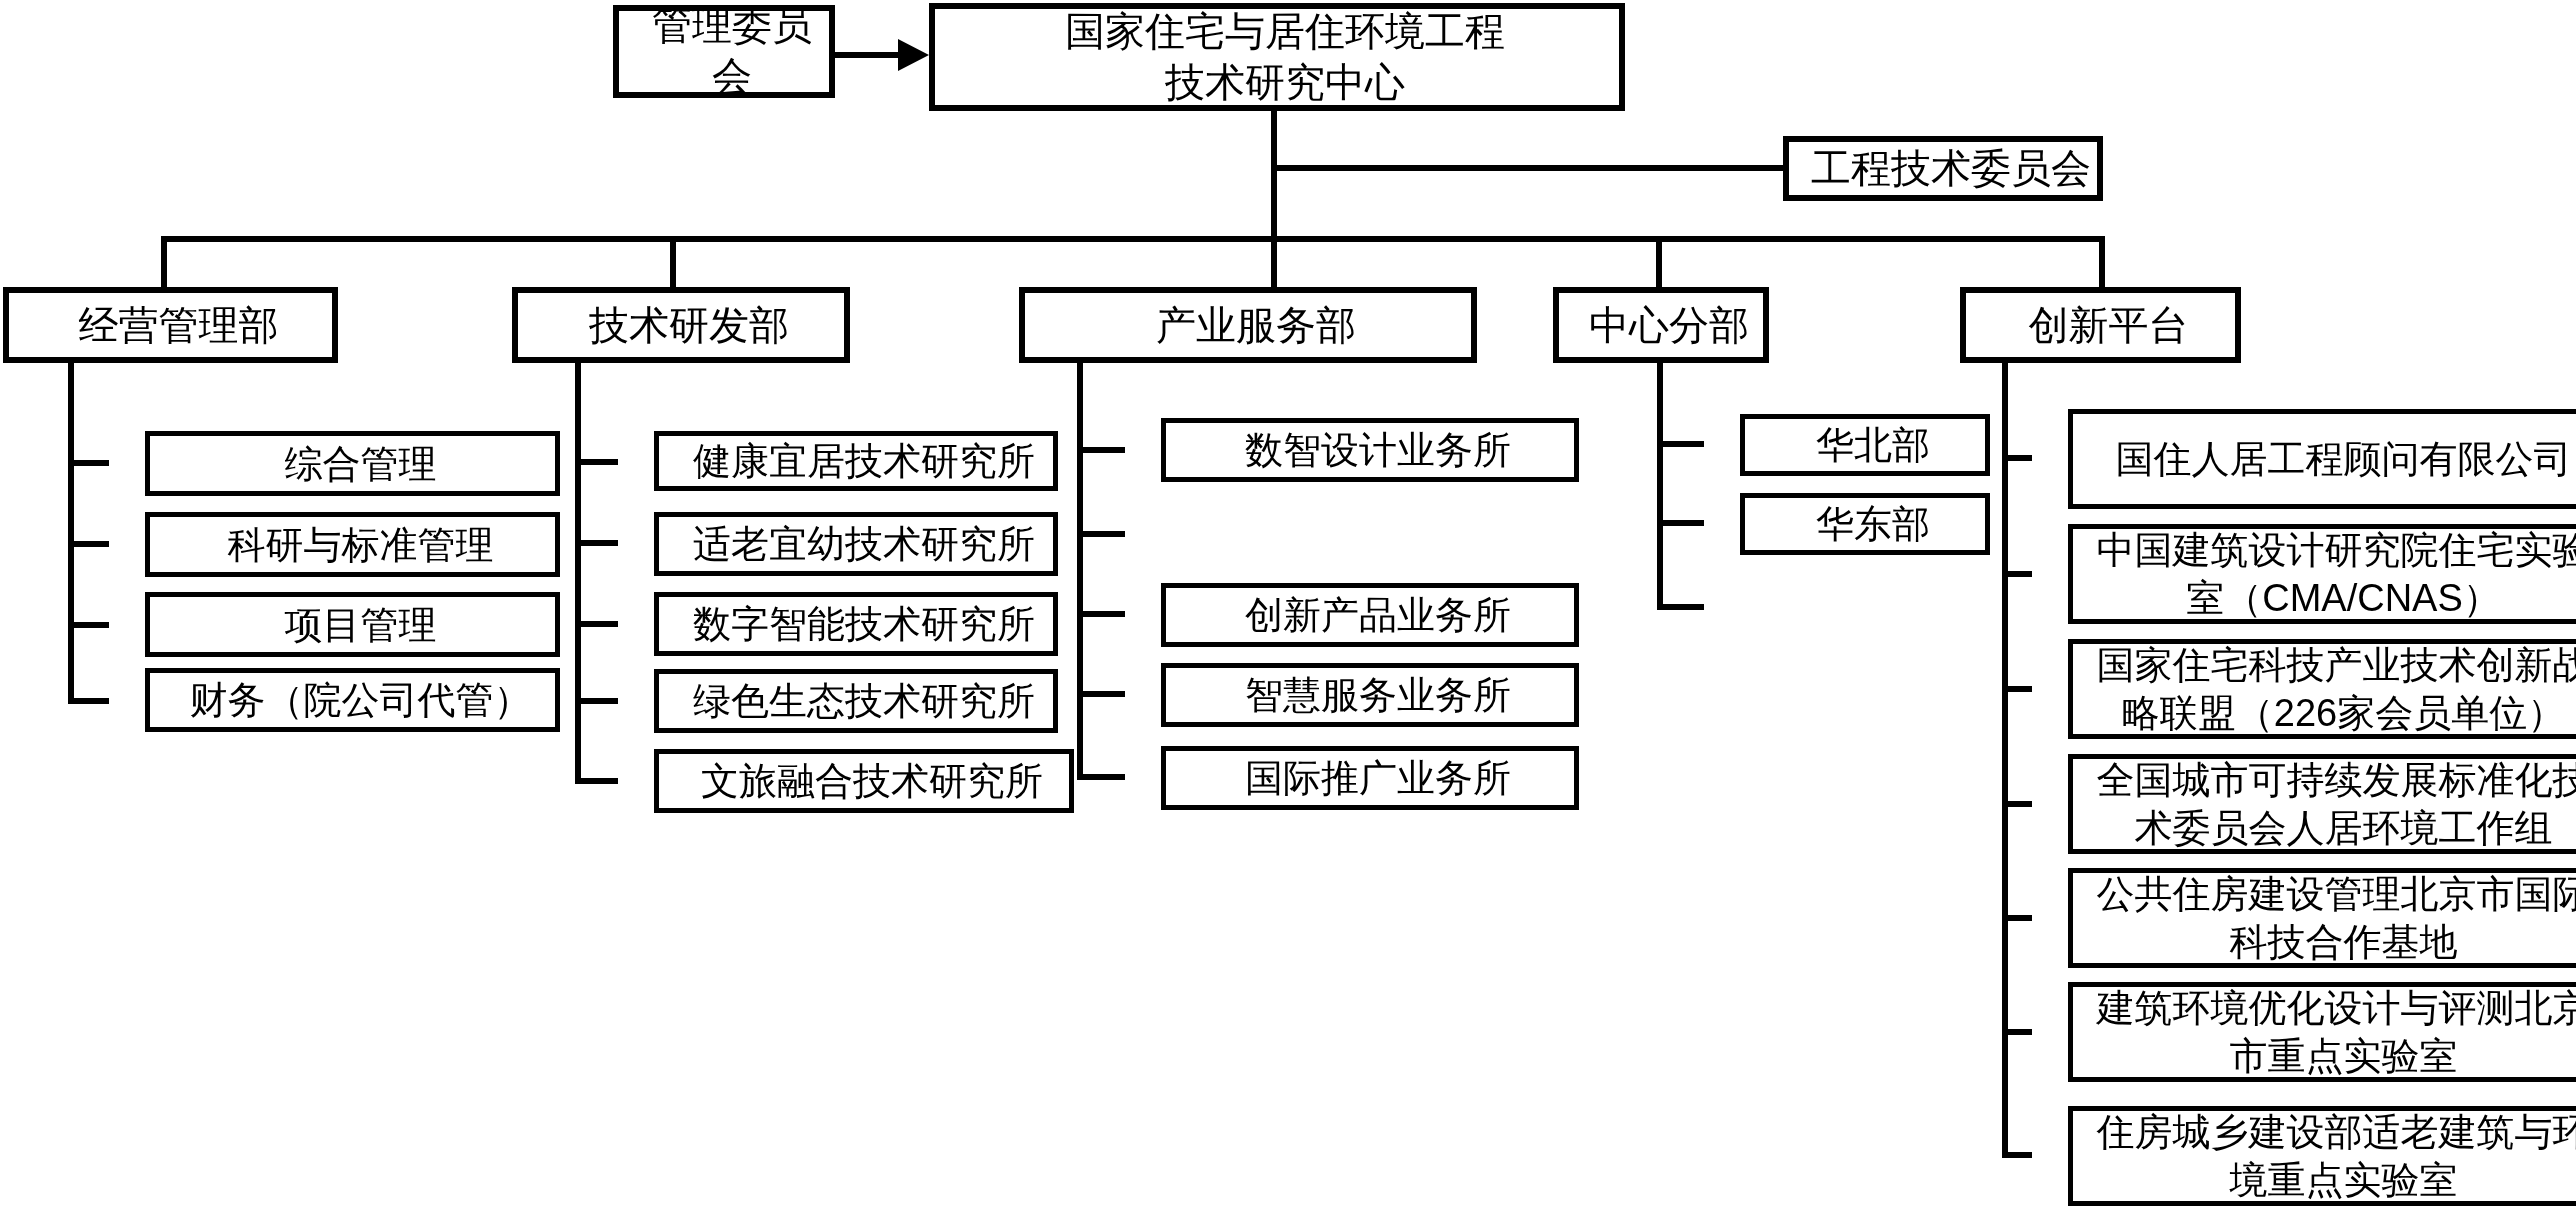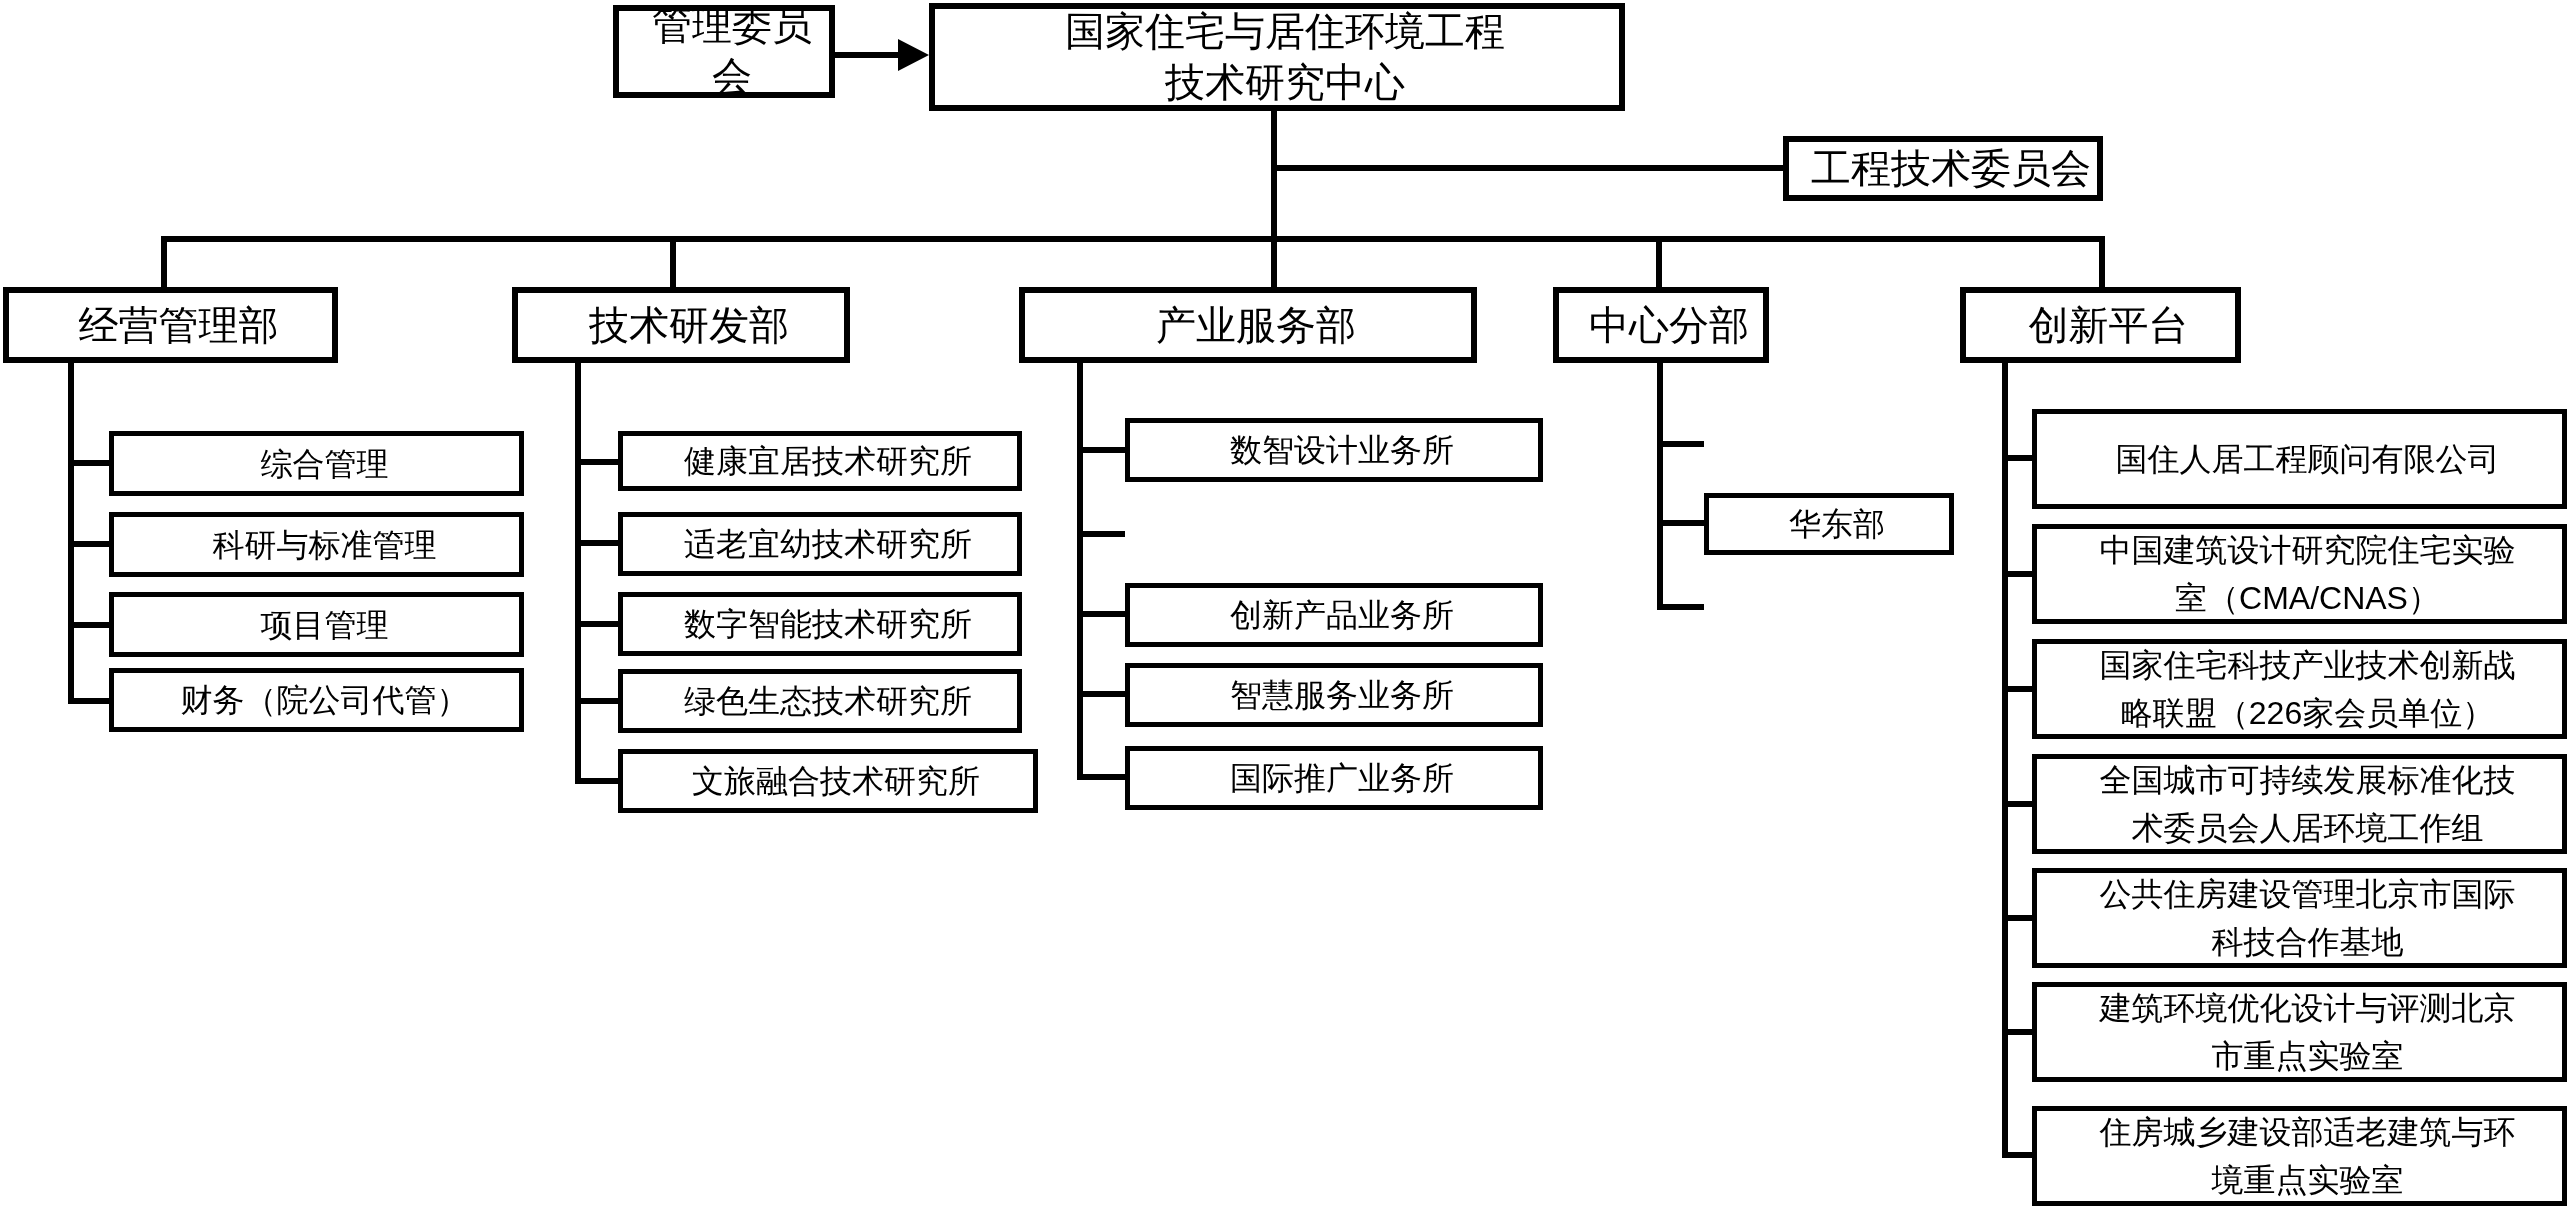--- a/index.html
+++ b/index.html
@@ -24,22 +24,23 @@
     display:flex;align-items:center;justify-content:center;
     text-align:center;
     color:var(--text);
     font-size:40px;
     line-height:51px;
     white-space:pre-line;
     padding-left:16px;
   }
   .node.child{
     border-width:5.7px;
-    font-size:32px;
+    font-size:38px;
     line-height:48px;
+    margin-left:36px;
   }
   .hline,.vline{
     position:absolute;
     background:var(--line);
   }
   .arrowhead{
     position:absolute;
     width:0;height:0;
     border-top:16px solid transparent;
     border-bottom:16px solid transparent;
@@ -107,20 +108,21 @@
   <div class="hline" style="left:1077px;top:774px;width:48px;height:5.7px"></div>
   <div class="node child" style="left:1125px;top:418px;width:418px;height:64px">数智设计业务所</div>
   <div class="node child" style="left:1125px;top:583px;width:418px;height:64px">创新产品业务所</div>
   <div class="node child" style="left:1125px;top:663px;width:418px;height:64px">智慧服务业务所</div>
   <div class="node child" style="left:1125px;top:746px;width:418px;height:64px">国际推广业务所</div>
 
   <div class="vline" style="left:1657px;top:363px;width:5.7px;height:243px"></div>
   <div class="hline" style="left:1657px;top:441px;width:47px;height:5.7px"></div>
   <div class="hline" style="left:1657px;top:520px;width:47px;height:5.7px"></div>
   <div class="hline" style="left:1657px;top:604px;width:47px;height:5.7px"></div>
+  <div class="node child" style="left:1704px;top:414px;width:250px;height:62px">华北部</div>
   <div class="node child" style="left:1704px;top:493px;width:250px;height:62px">华东部</div>
 
   <div class="vline" style="left:2002px;top:363px;width:5.7px;height:792px"></div>
   <div class="hline" style="left:2002px;top:455px;width:30px;height:5.7px"></div>
   <div class="hline" style="left:2002px;top:571px;width:30px;height:5.7px"></div>
   <div class="hline" style="left:2002px;top:686px;width:30px;height:5.7px"></div>
   <div class="hline" style="left:2002px;top:801px;width:30px;height:5.7px"></div>
   <div class="hline" style="left:2002px;top:915px;width:30px;height:5.7px"></div>
   <div class="hline" style="left:2002px;top:1029px;width:30px;height:5.7px"></div>
   <div class="hline" style="left:2002px;top:1152px;width:30px;height:5.7px"></div>

